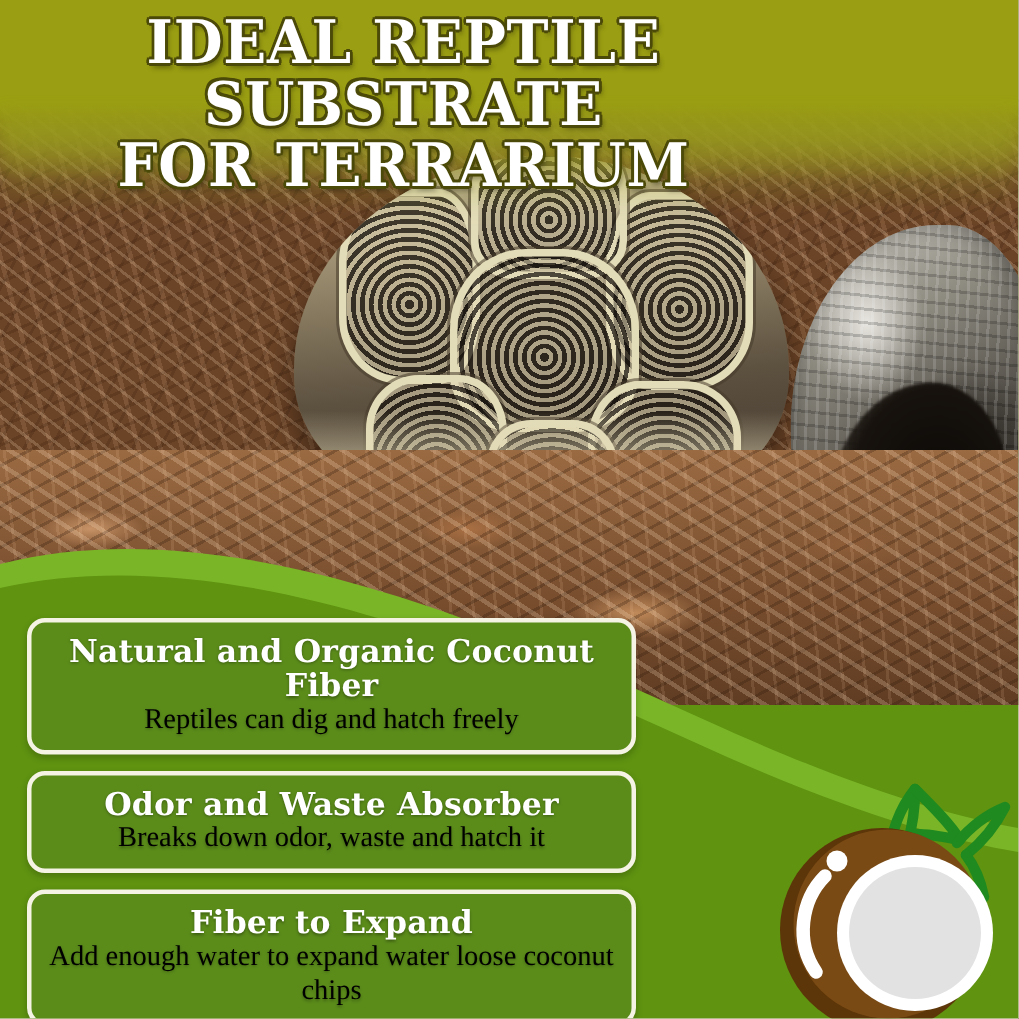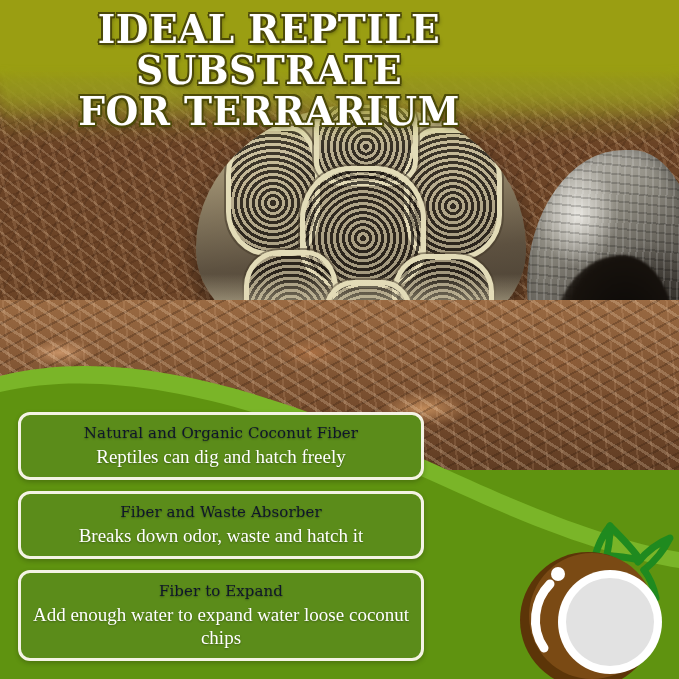--- a/index.html
+++ b/index.html
@@ -218,32 +218,32 @@
     background: #5b8c1a;
     border: 3px solid #f4f3e4;
     border-radius: 12px;
     padding: 7px 10px 9px;
     margin-bottom: 11px;
     text-align: center;
     box-shadow: 0 2px 5px rgba(0,0,0,0.22);
   }
   .feature-title {
     font-family: "DejaVu Serif", "Liberation Serif", serif;
-    font-weight: normal;
-    font-size: 15px;
+    font-weight: bold;
+    font-size: 21px;
     line-height: 23px;
-    color: #0f172a;
+    color: #ffffff;
     letter-spacing: 0.1px;
     text-shadow: 0 1px 2px rgba(0,0,0,0.35);
   }
   .feature-desc {
     font-family: "Liberation Serif", "DejaVu Serif", serif;
     font-size: 19px;
     line-height: 23px;
-    color: #ffffff;
+    color: #000000;
     text-shadow: 0 1px 2px rgba(0,0,0,0.3);
   }
 
   
   .coconut {
     position: absolute;
     left: 506px;
     top: 516px;
     width: 190px;
     height: 175px;
@@ -318,21 +318,21 @@
     <div class="title-line">IDEAL REPTILE SUBSTRATE</div>
     <div class="title-line">FOR TERRARIUM</div>
   </div>
 
   <div class="features">
     <div class="feature-box">
       <div class="feature-title">Natural and Organic Coconut Fiber</div>
       <div class="feature-desc">Reptiles can dig and hatch freely</div>
     </div>
     <div class="feature-box">
-      <div class="feature-title">Fiber and Waste Absorber</div>
+      <div class="feature-title">Odor and Waste Absorber</div>
       <div class="feature-desc">Breaks down odor, waste and hatch it</div>
     </div>
     <div class="feature-box">
       <div class="feature-title">Fiber to Expand</div>
       <div class="feature-desc">Add enough water to expand water loose coconut chips</div>
     </div>
   </div>
 
 </div>
 

